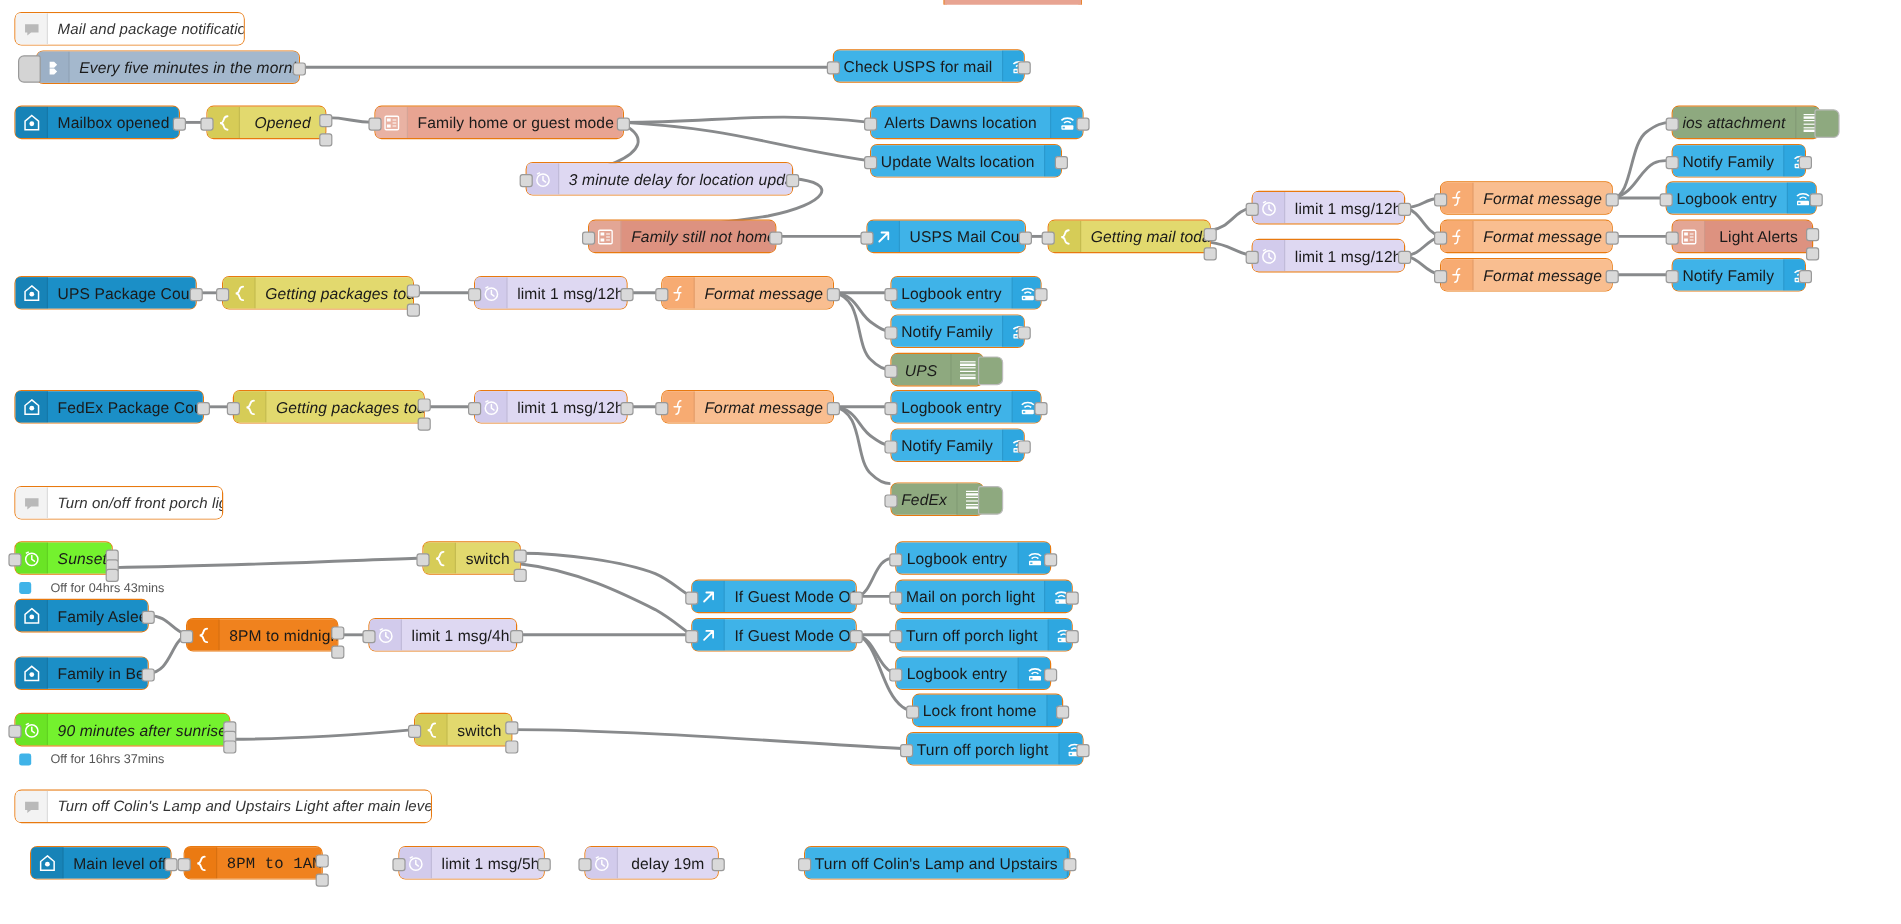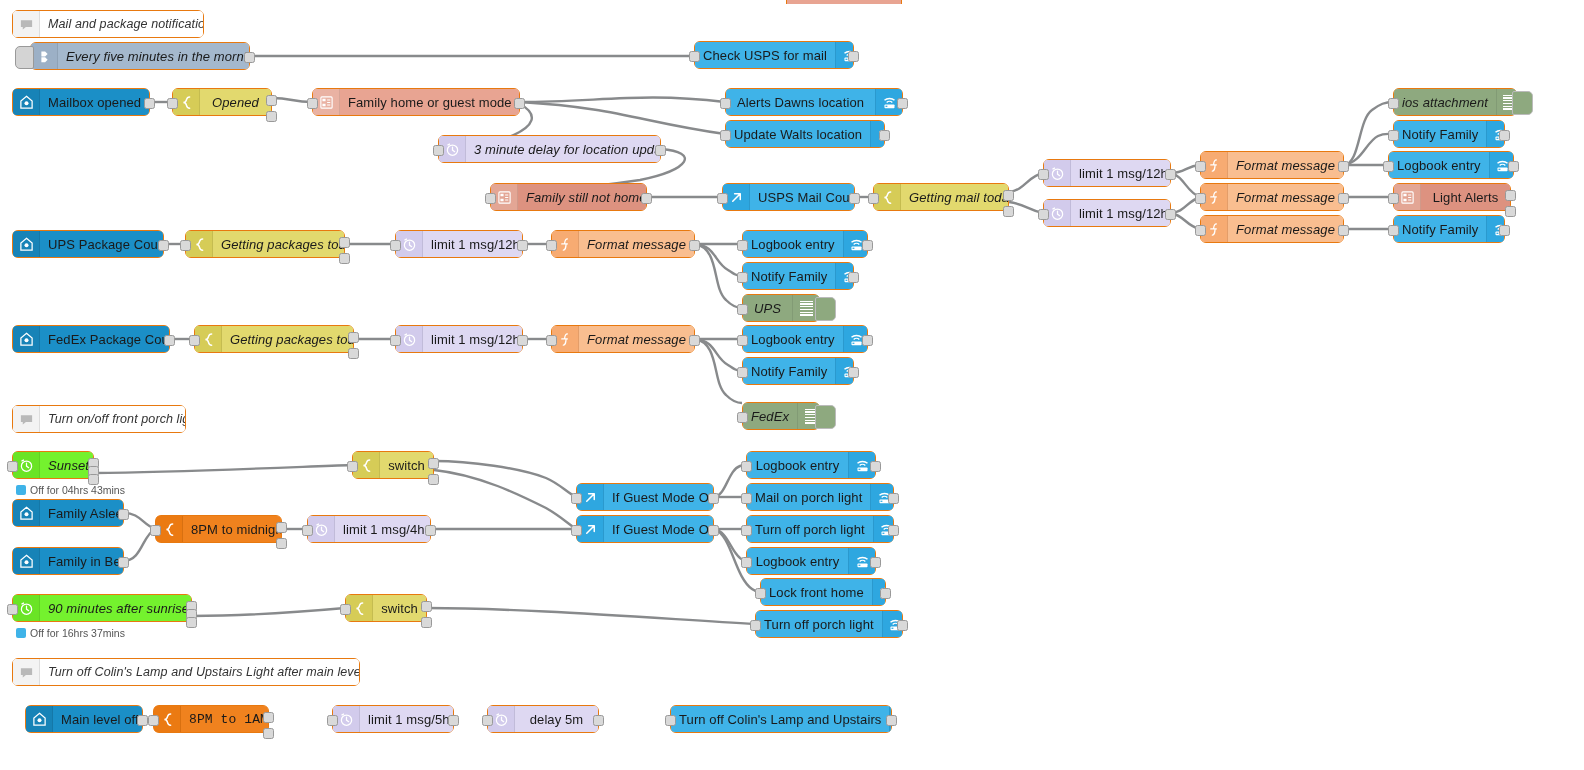--- a/index.html
+++ b/index.html
@@ -53,21 +53,21 @@
   .n-comment .icon{background:#f3f3f3;border-right:1px solid #ddd;}
   .n-comment .lbl{text-align:left;font-style:italic;font-size:12.5px;color:#333;}
 
   
   .injbtn{position:absolute;left:-16px;top:3px;width:17px;height:21px;background:#d4d4d4;
           border:1.4px solid #999;border-radius:5px 2px 2px 5px;}
   
   .dbgbtn{position:absolute;right:-17px;top:2px;width:19px;height:22px;background:#8ea97f;
           border:1.6px solid #bbb;border-radius:2px 5px 5px 2px;}
 
-  .status{position:absolute;font-size:10.5px;color:#555;display:flex;align-items:center;gap:4px;white-space:nowrap;}
+  .status{position:absolute;font-size:10.5px;color:#555;display:flex;align-items:center;gap:16px;white-space:nowrap;}
   .status .dot{width:10px;height:10px;background:#3fb3e8;border-radius:2px;display:inline-block;}
 
   .gl{width:15px;height:15px;display:block;}
   .bars{display:flex;flex-direction:column;justify-content:center;gap:1.5px;height:15px;}
   .bars i{display:block;width:13px;height:1.6px;background:#fff;}
 
   .cut-node{position:absolute;box-sizing:border-box;border:1.6px solid #e8790f;border-bottom:none;
             border-radius:6px 6px 0 0;background:#e8a492;}
 </style>
 </head>
@@ -907,21 +907,21 @@
       </div>
       <div class="node n-lilac" style="left: 487px; top: 705px; width: 112px;">
         <div class="body">
           <div class="icon">
             <svg class="gl" viewBox="0 0 24 24">
               <circle cx="12" cy="13" r="8.2" fill="none" stroke="#ffffff" stroke-width="2"></circle>
               <path d="M12 8 V13 L15.5 15.5" fill="none" stroke="#ffffff" stroke-width="2" stroke-linecap="round"></path>
               <path d="M4 5 L8 3" stroke="#ffffff" stroke-width="2"></path>
             </svg>
           </div>
-          <div class="lbl">delay 5m</div>
+          <div class="lbl">delay 19m</div>
         </div>
         <div class="port in" style="top: 9px;"></div>
         <div class="port out" style="top: 9px;"></div>
       </div>
       <div class="node n-blue" style="left: 670px; top: 705px; width: 222px;">
         <div class="body">
           <div class="lbl">Turn off Colin's Lamp and Upstairs</div>
           <div class="icon right"></div>
         </div>
         <div class="port in" style="top: 9px;"></div>

